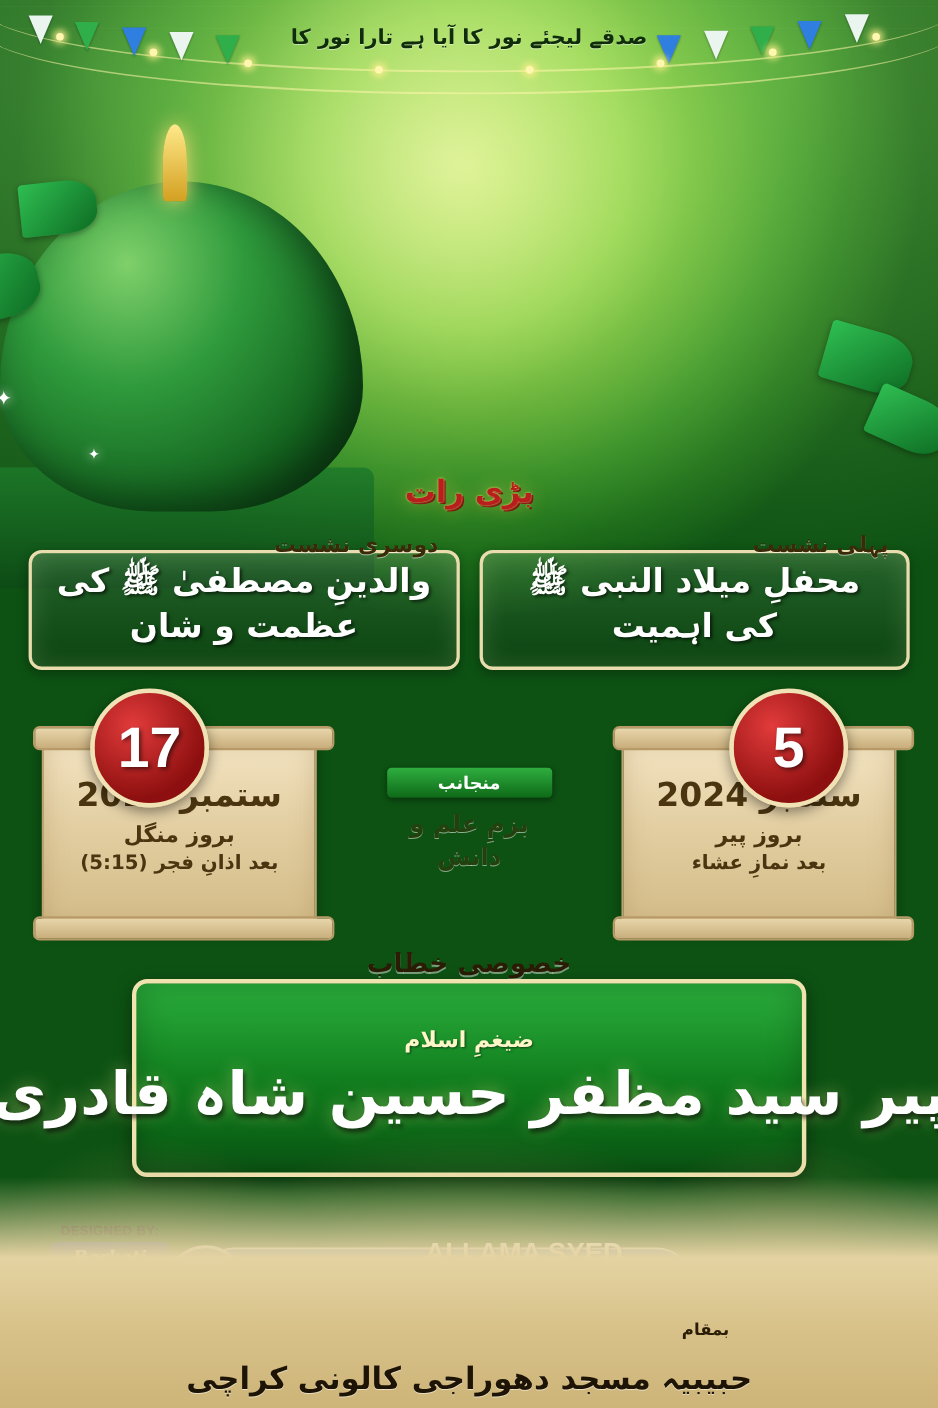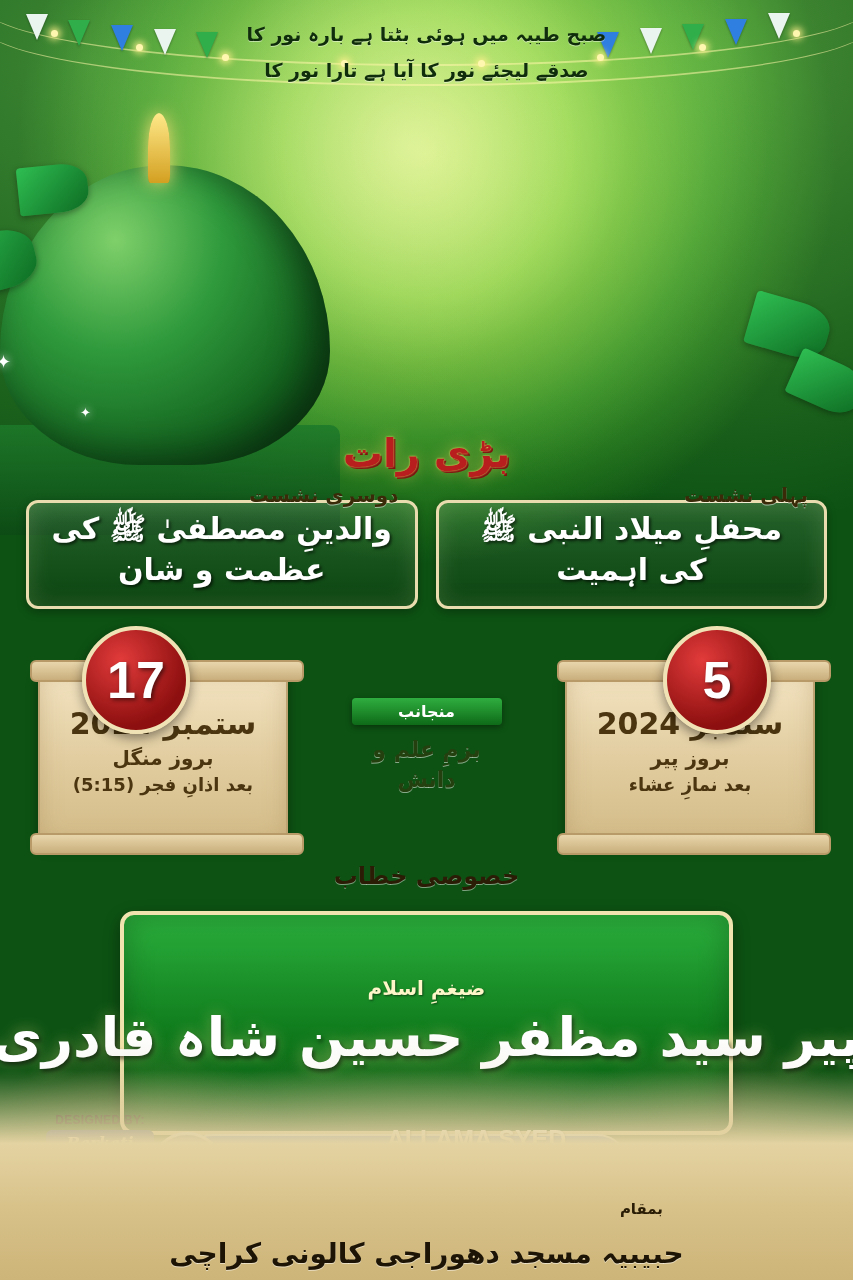--- a/index.html
+++ b/index.html
@@ -108,21 +108,21 @@
     text-shadow:
       0 0 2px #ffe96a,
       3px 3px 0 #8e1212,
       -3px -3px 0 #ffd84a,
       0 0 28px rgba(255,220,90,.75);
   }
   .title-sub {
     position:absolute; top:430px; left:0; width:100%;
     text-align:center; direction:rtl;
     font-family:"DejaVu Sans", sans-serif;
-    font-size:40px; font-weight:700; color:#b81e1e;
+    font-size:28px; font-weight:700; color:#b81e1e;
     text-shadow:0 0 2px #ffe96a, 2px 2px 0 #7d0f0f, 0 0 16px rgba(255,220,90,.6);
   }
 
   
   .sessions {
     position:absolute; top:500px; left:26px; right:26px;
     display:flex; flex-direction:row-reverse; gap:18px;
   }
   .session {
     flex:1; position:relative;
@@ -204,28 +204,27 @@
 
   
   .speaker-label {
     position:absolute; top:862px; left:0; width:100%;
     text-align:center; direction:rtl;
     font-family:"DejaVu Sans", sans-serif;
     font-size:24px; font-weight:700; color:#2a1c05;
     text-shadow:0 1px 0 rgba(255,255,255,.45);
   }
   .speaker-box {
-    position:absolute; top:890px; left:120px; right:120px; height:224px;
+    position:absolute; top:890px; left:120px; right:120px; height:180px;
     background:linear-gradient(180deg,#2bb03c 0%, #0f7a1c 55%, #0a5613 100%);
     border:4px solid #f0e3b0;
     border-radius:14px;
     box-shadow:0 6px 16px rgba(0,0,0,.4), inset 0 0 30px rgba(0,0,0,.25);
     display:flex; flex-direction:column; align-items:center; justify-content:center;
     direction:rtl;
-    margin-top:21px;
   }
   .speaker-box .tag {
     font-family:"DejaVu Sans", sans-serif; font-size:20px; font-weight:700;
     color:#fdf6c8; text-shadow:1px 1px 2px rgba(0,0,0,.5);
   }
   .speaker-box .name {
     margin-top:6px;
     font-family:"DejaVu Sans", sans-serif; font-size:54px; font-weight:700;
     color:#fff; line-height:1.2;
     text-shadow:2px 3px 4px rgba(0,0,0,.55), 0 0 16px rgba(255,240,150,.4);
@@ -339,21 +338,20 @@
     <div class="bulb" style="left:16%; top:44px;"></div>
     <div class="bulb" style="left:26%; top:54px;"></div>
     <div class="bulb" style="left:40%; top:60px;"></div>
     <div class="bulb" style="left:56%; top:60px;"></div>
     <div class="bulb" style="left:70%; top:54px;"></div>
     <div class="bulb" style="left:82%; top:44px;"></div>
     <div class="bulb" style="left:93%; top:30px;"></div>
   </div>
 
   <div class="couplet">
-    <div>صبح طیبہ میں ہوئی بٹتا ہے بارہ نور کا</div>
     <div>صدقے لیجئے نور کا آیا ہے تارا نور کا</div>
   </div>
 
   <div class="title-sub">بڑی رات</div>
 
   <div class="sessions">
     <div class="session">
       <div class="cap">پہلی نشست</div>
       <div class="txt">محفلِ میلاد النبی ﷺ کی اہمیت</div>
     </div>

